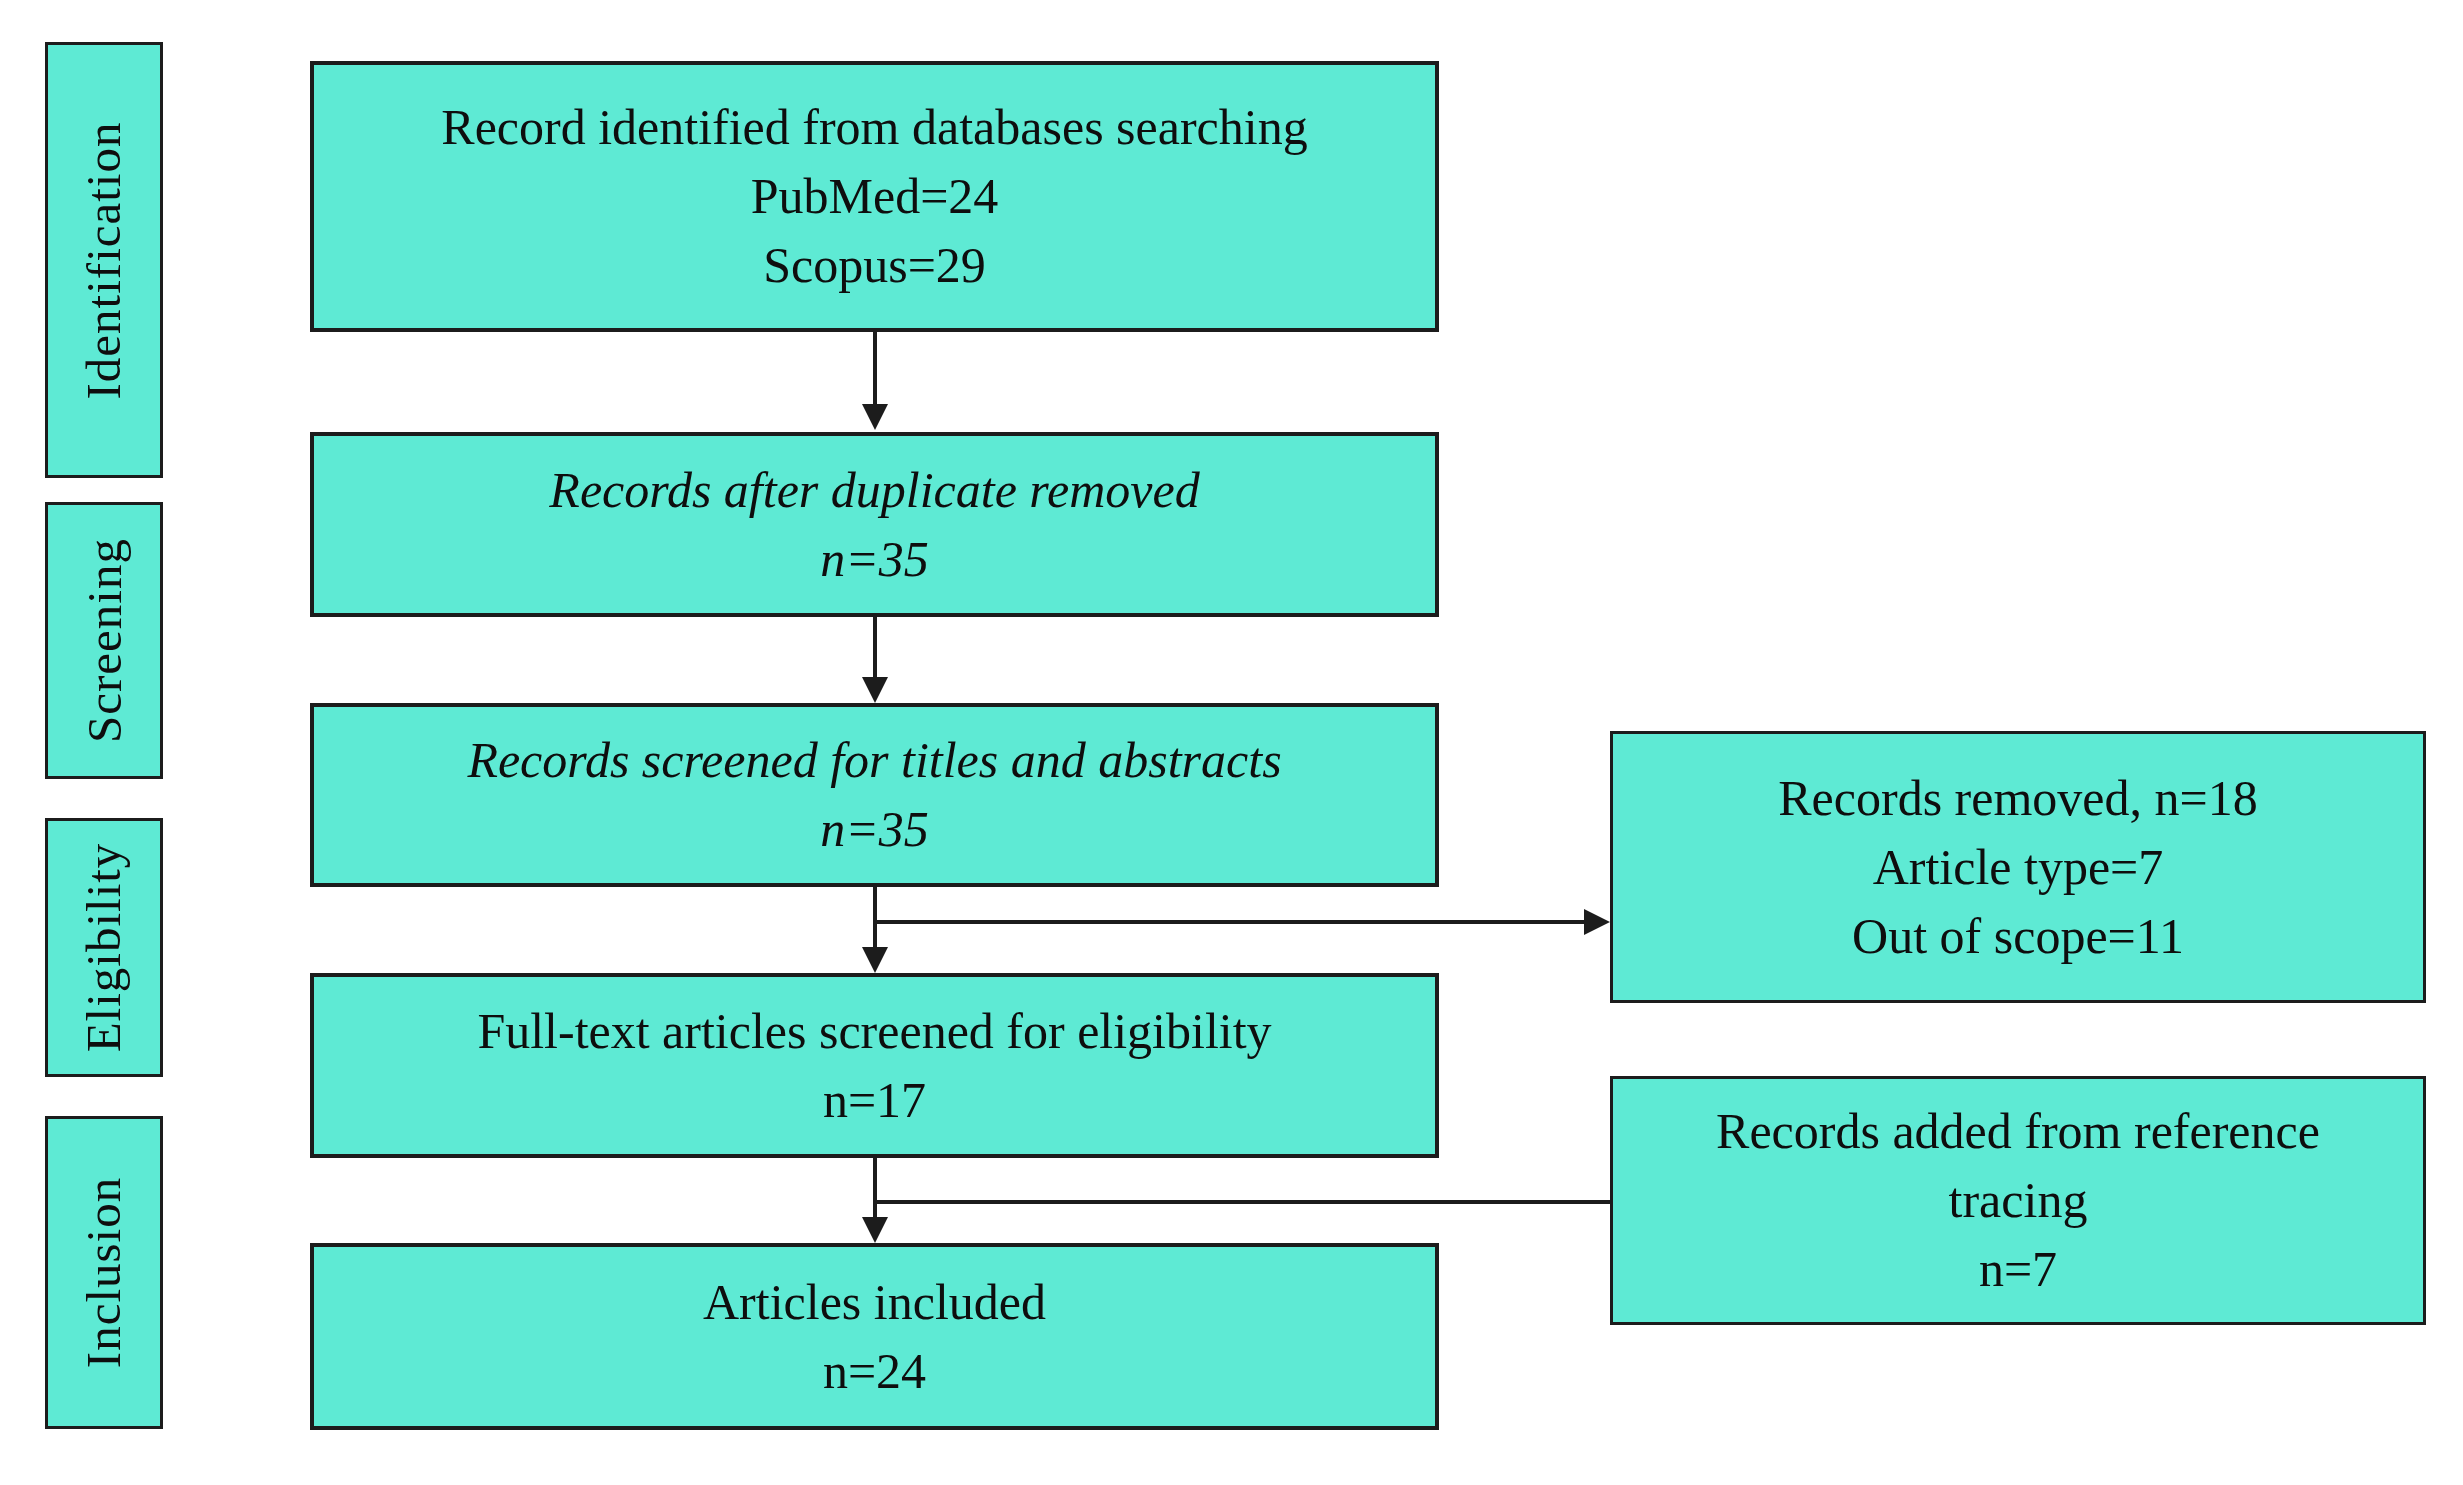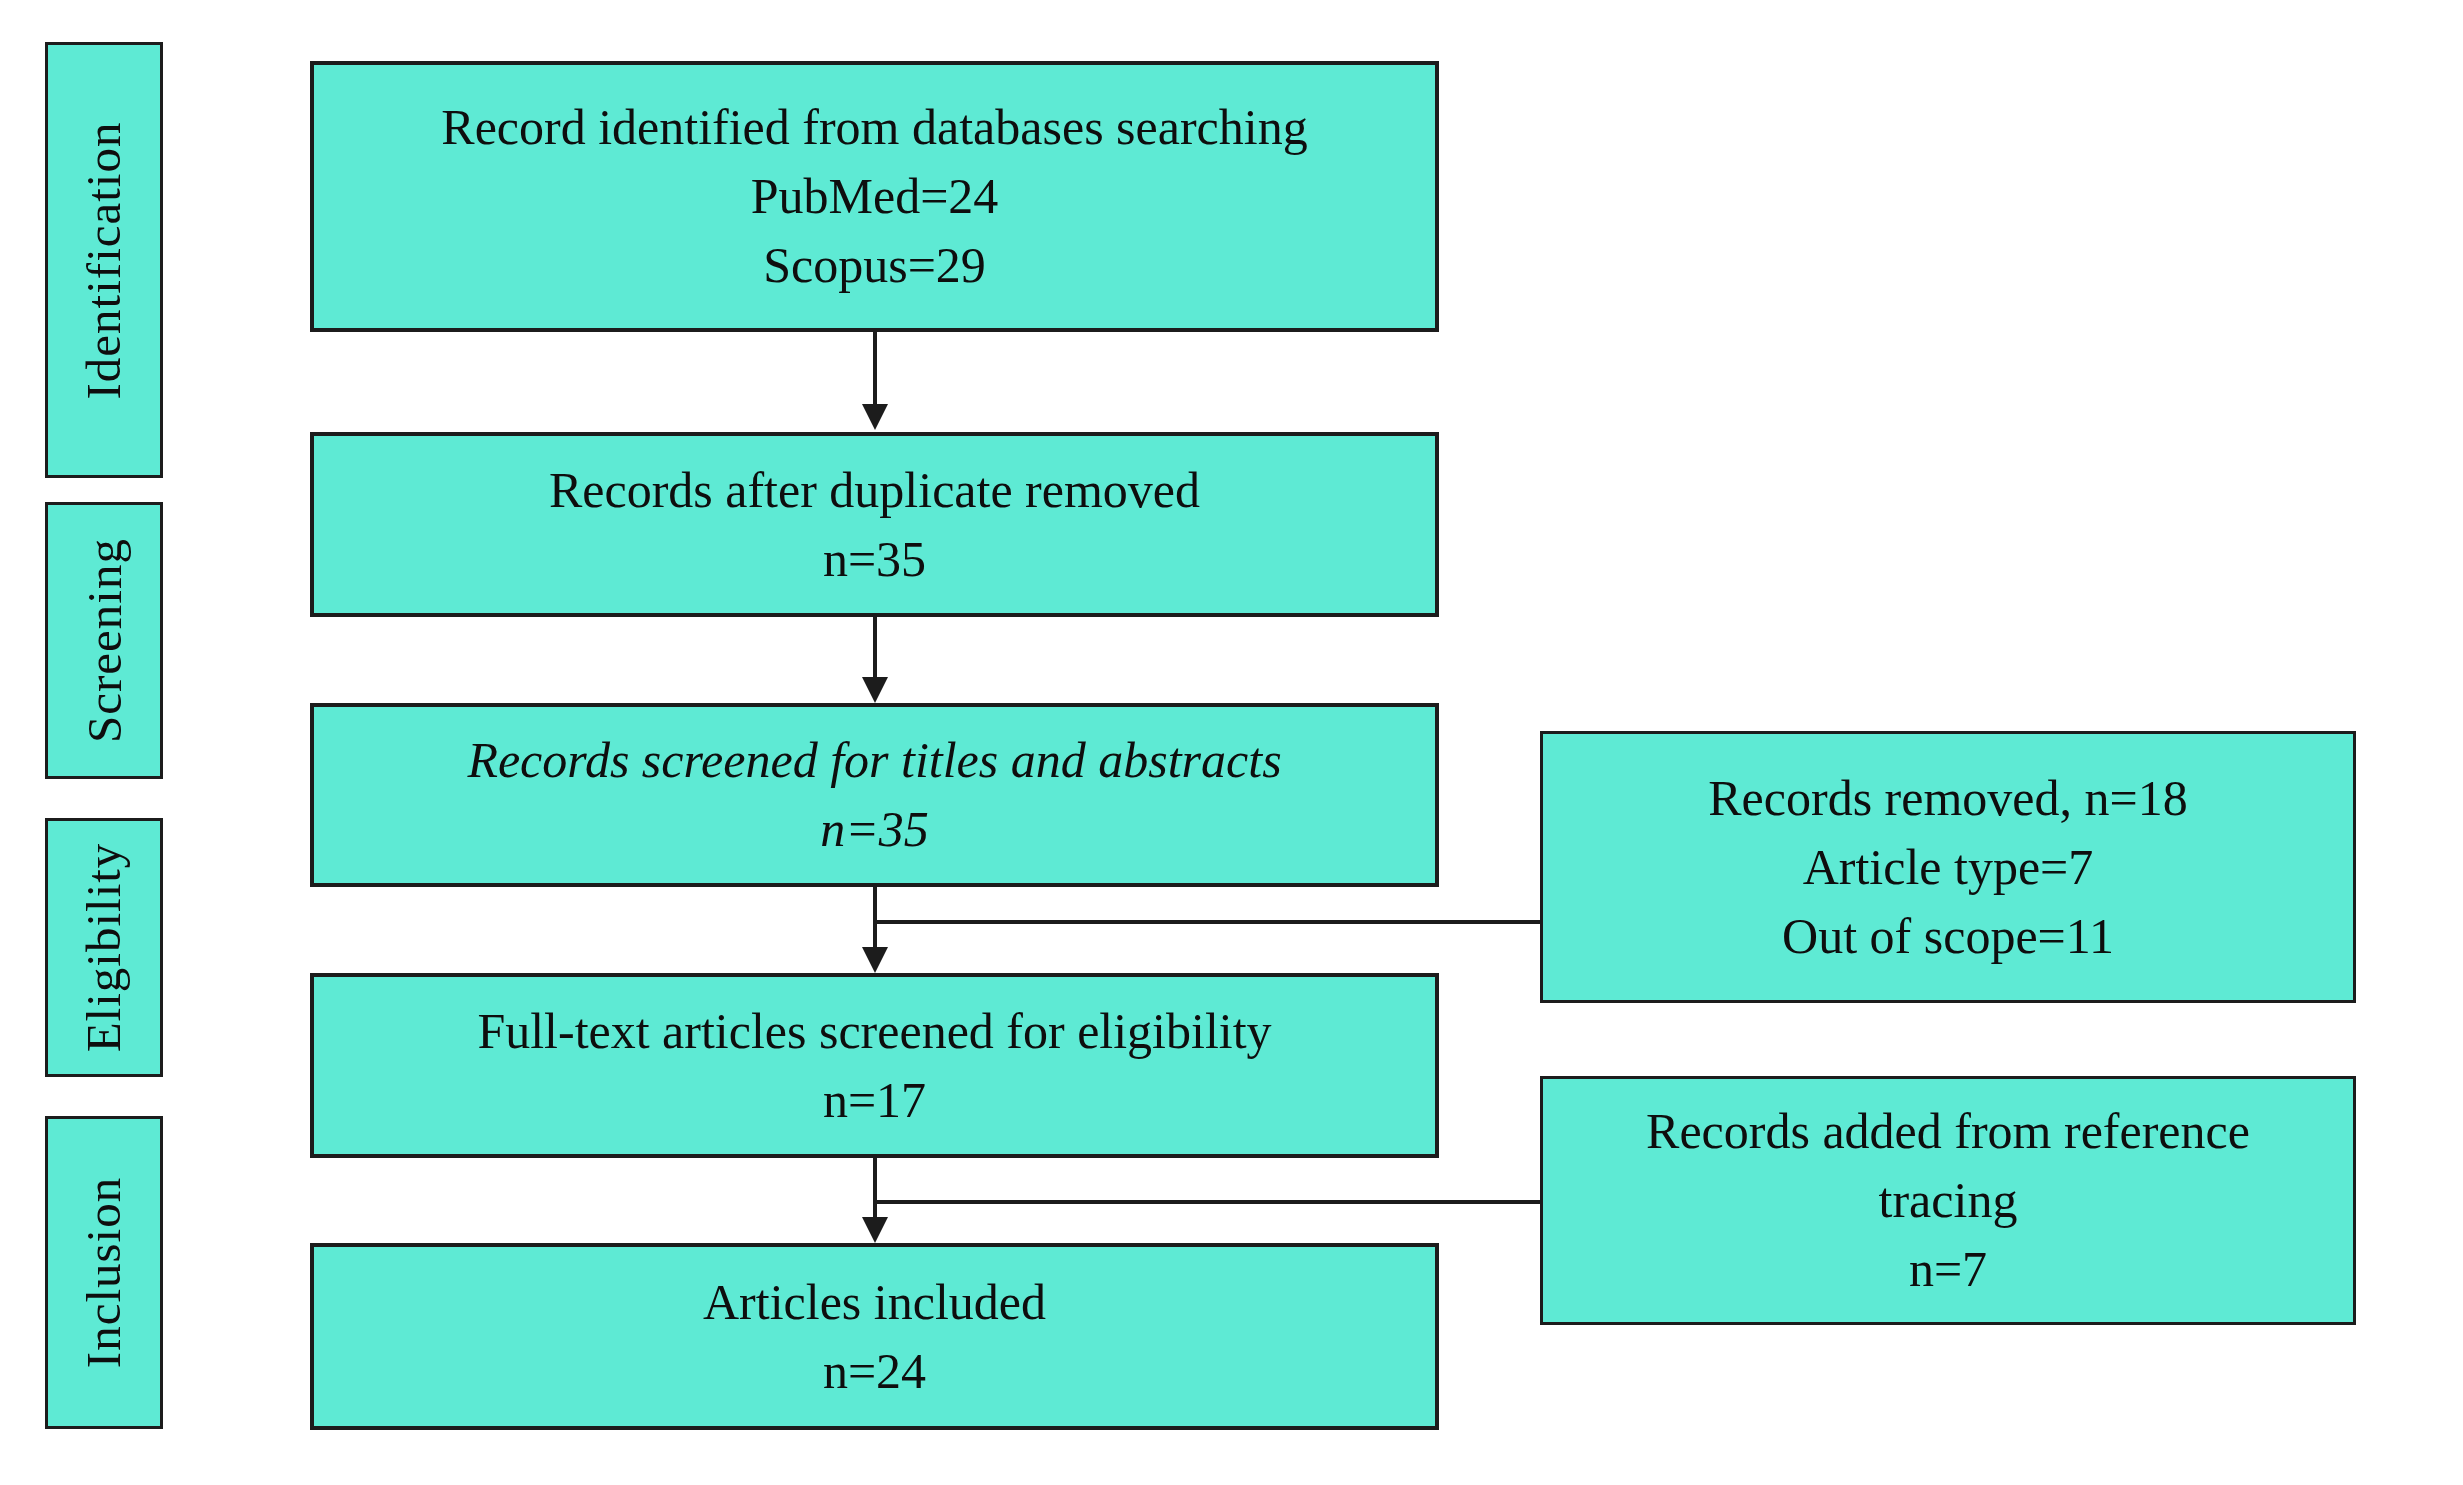--- a/index.html
+++ b/index.html
@@ -32,21 +32,21 @@
   .stage {
     border-width: 3px;
   }
   .stage .rot {
     transform: rotate(-90deg);
     white-space: nowrap;
     font-size: 49px;
     letter-spacing: 1px;
   }
   .main-box { left: 310px; width: 1129px; padding: 0 50px; }
-  .side-box { left: 1540px; width: 816px; padding: 0 44px; }
+  .side-box { left: 1610px; width: 816px; padding: 0 44px; }
   .line { width: 100%; }
   svg.connectors {
     position: absolute;
     left: 0; top: 0;
     width: 2463px;
     height: 1485px;
     pointer-events: none;
   }
   svg.connectors line { stroke: #1c1c1c; stroke-width: 4; }
   svg.connectors polygon { fill: #1c1c1c; }
@@ -88,21 +88,21 @@
   <div class="box stage" style="left:45px; top:1116px; width:118px; height:313px;">
     <span class="rot">Inclusion</span>
   </div>
 
   <div class="box main-box" style="top:61px; height:271px;">
     <div class="line">Record identified from databases searching</div>
     <div class="line">PubMed=24</div>
     <div class="line">Scopus=29</div>
   </div>
 
-  <div class="box main-box" style="top:432px; height:185px;">
+  <div class="box main-box" style="top:432px; height:185px;font-style:italic;">
     <div class="line">Records after duplicate removed</div>
     <div class="line">n=35</div>
   </div>
 
   <div class="box main-box" style="top:703px; height:184px;font-style:italic;">
     <div class="line">Records screened for titles and abstracts</div>
     <div class="line">n=35</div>
   </div>
 
   <div class="box main-box" style="top:973px; height:185px;">

